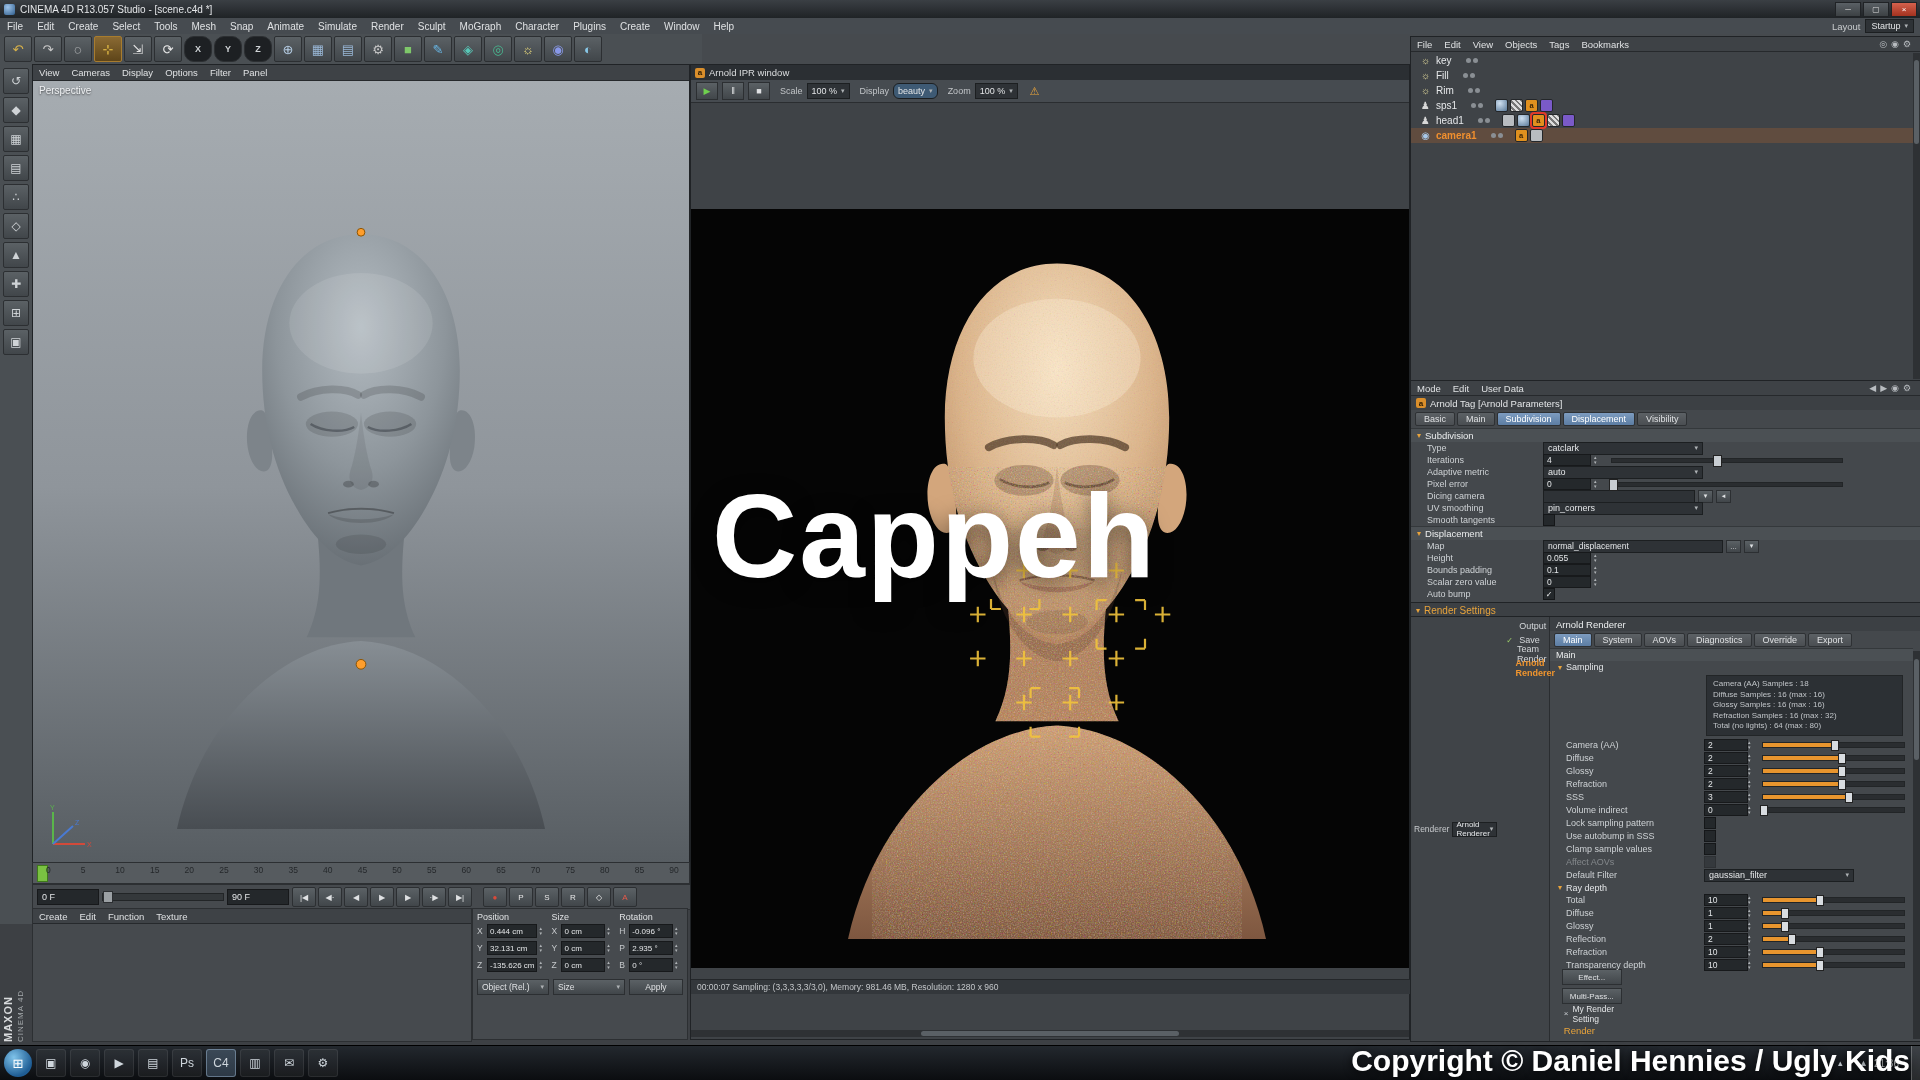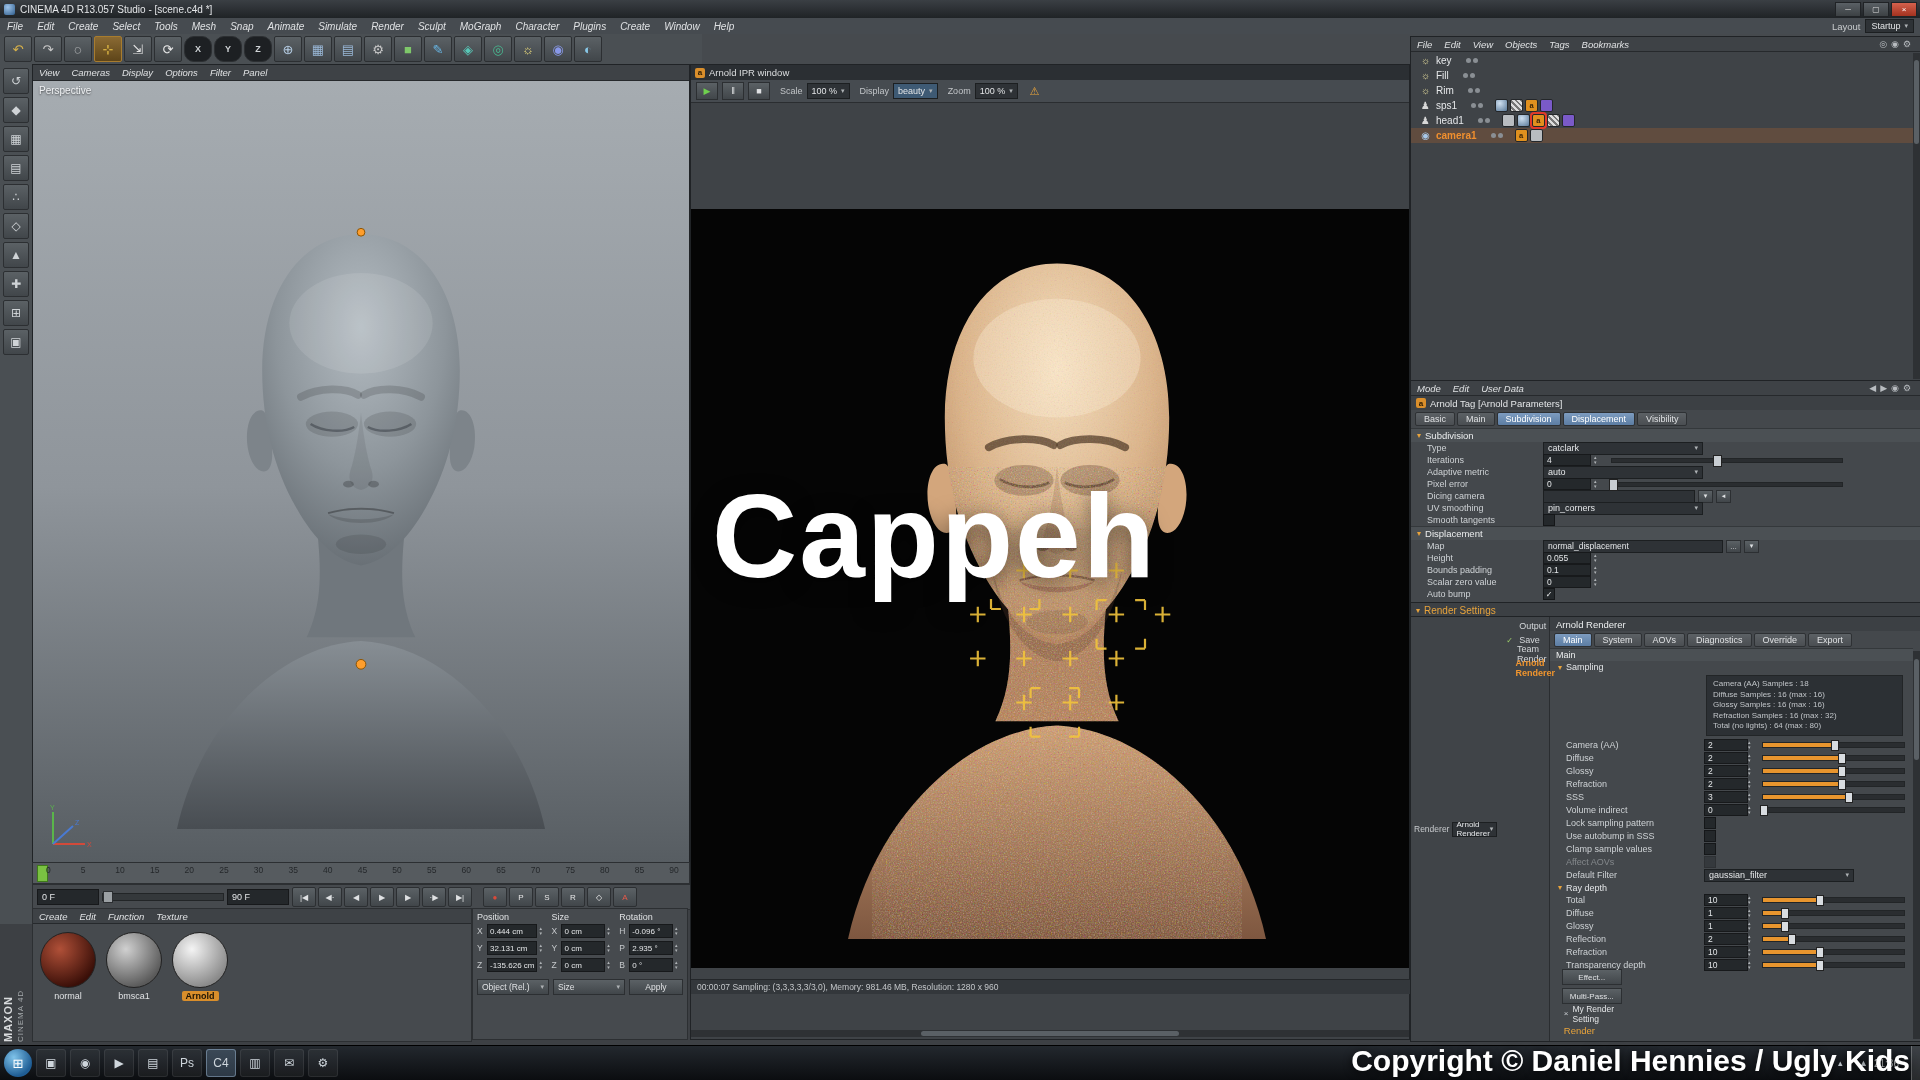--- a/index.html
+++ b/index.html
@@ -13,21 +13,21 @@
   .app-ico{width:11px;height:11px;margin:0 5px 0 4px;border-radius:2px;
     background:radial-gradient(circle at 35% 30%,#9ec4ea,#2f5d8c);}
   .win-btns{margin-left:auto;display:flex;gap:2px;padding-right:3px;}
   .wbtn{width:24px;height:13px;display:flex;align-items:center;justify-content:center;
     background:linear-gradient(#5a6065,#3c4144);border:1px solid #202326;font-size:8px;color:#ddd;}
   .wbtn.close{background:linear-gradient(#d4614d,#a3321f);color:#fff;}
   
   .menubar{position:absolute;left:0;top:18px;width:100%;height:16px;background:#464b50;
     display:flex;align-items:center;font-size:10px;border-bottom:1px solid #2a2d30;}
   .menu-items{display:flex;height:100%;}
-  .menu-item{padding:0 7px;display:flex;align-items:center;color:#dfe1e3;font-style:italic;}
+  .menu-item{padding:0 7px;display:flex;align-items:center;color:#dfe1e3;}
   .menubar-right{margin-left:auto;display:flex;align-items:center;gap:5px;padding-right:6px;font-size:9.5px;color:#c9ccce;}
   .combo{display:flex;align-items:center;gap:4px;background:#2e3236;border:1px solid #1c1f21;
     padding:0 5px;height:12px;font-size:9px;color:#e2e4e6;}
   .dd-arrow{font-size:7px;color:#aeb2b5;}
   
   .toolbar{position:absolute;left:0;top:34px;width:702px;height:30px;background:#4a4f53;
     display:flex;align-items:center;padding-left:4px;gap:2px;border-bottom:1px solid #2c2f32;}
   .tool-btn{width:26px;height:24px;display:flex;align-items:center;justify-content:center;
     background:linear-gradient(#5b6165,#41464a);border:1px solid #2c2f32;border-radius:2px;
     font-size:13px;color:#d6d8da;}
@@ -96,21 +96,21 @@
   .ipr-title{height:15px;background:#2b2f33;display:flex;align-items:center;font-size:9.5px;color:#dcdee0;gap:4px;padding-left:4px;}
   .arnold-ico{width:10px;height:10px;border-radius:2px;background:#d98e2b;color:#2a1a02;font-size:8px;font-weight:bold;
     display:flex;align-items:center;justify-content:center;}
   .ipr-toolbar{height:22px;background:#464b50;display:flex;align-items:center;gap:4px;padding:0 5px;border-bottom:1px solid #2a2d30;font-size:9px;}
   .ipr-btn{width:20px;height:16px;display:flex;align-items:center;justify-content:center;
     background:linear-gradient(#5b6165,#41464a);border:1px solid #2c2f32;font-size:9px;color:#dfe1e3;}
   .ipr-btn.play{color:#6fd14e;}
   .ipr-label{color:#c2c5c8;margin-left:6px;}
   .ipr-combo{display:flex;align-items:center;gap:4px;background:#2e3236;border:1px solid #1c1f21;
     padding:0 4px;height:14px;color:#e2e4e6;}
-  .ipr-combo.hl{background:#3e5a74;}
+  .ipr-combo.hl{background:#3e5a74;border-radius:6px;}
   .ipr-warn{margin-left:8px;color:#e8a33b;font-size:11px;}
   .ipr-canvas{position:absolute;left:0;top:144px;width:718px;height:759px;background:#050505;overflow:hidden;}
   .render-head{position:absolute;left:146px;top:26px;}
   .ipr-status{position:absolute;left:0;top:914px;width:718px;height:14px;background:#33373b;
     display:flex;align-items:center;font-size:8.5px;color:#c4c7ca;padding-left:6px;border-top:1px solid #24272a;}
   .hscroll{position:absolute;left:0;bottom:2px;width:718px;height:7px;background:#2e3134;}
   .hthumb{position:absolute;left:32%;width:36%;top:1px;bottom:1px;background:#5a6065;border-radius:3px;}
   
   .object-manager{position:absolute;left:1410px;top:36px;width:510px;height:344px;background:#3f4347;border:1px solid #202326;}
   .om-rows{padding-top:1px;}
@@ -400,34 +400,20 @@
 
   <div class="materials">
     <div class="panel-menu">
       <div class="menu-items" id="mat-menu-items">
           <div class="menu-item">Create</div>
           <div class="menu-item">Edit</div>
           <div class="menu-item">Function</div>
           <div class="menu-item">Texture</div>
         </div>
     </div>
-    <div class="mat-list" id="material-list">
-        <div class="mat">
-          <div class="mat-sphere" style="background: radial-gradient(circle at 35% 30%, rgb(176, 80, 56), rgb(58, 15, 8) 75%);"></div>
-          <div class="mat-label">normal</div>
-        </div>
-        <div class="mat">
-          <div class="mat-sphere" style="background: radial-gradient(circle at 35% 30%, rgb(208, 208, 208), rgb(90, 90, 90) 75%);"></div>
-          <div class="mat-label">bmsca1</div>
-        </div>
-        <div class="mat">
-          <div class="mat-sphere" style="background: radial-gradient(circle at 35% 30%, rgb(244, 244, 244), rgb(138, 138, 138) 75%);"></div>
-          <div class="mat-label sel">Arnold</div>
-        </div>
-      </div>
   </div>
 
   <div class="coords">
     <div class="coord-cols" id="coord-cols">
         <div class="coord-col">
           <div class="coord-head">Position</div>
           <div class="coord-row">
             <div class="coord-ax">X</div>
             <div class="coord-field">0.444 cm</div>
             <div class="spin">

